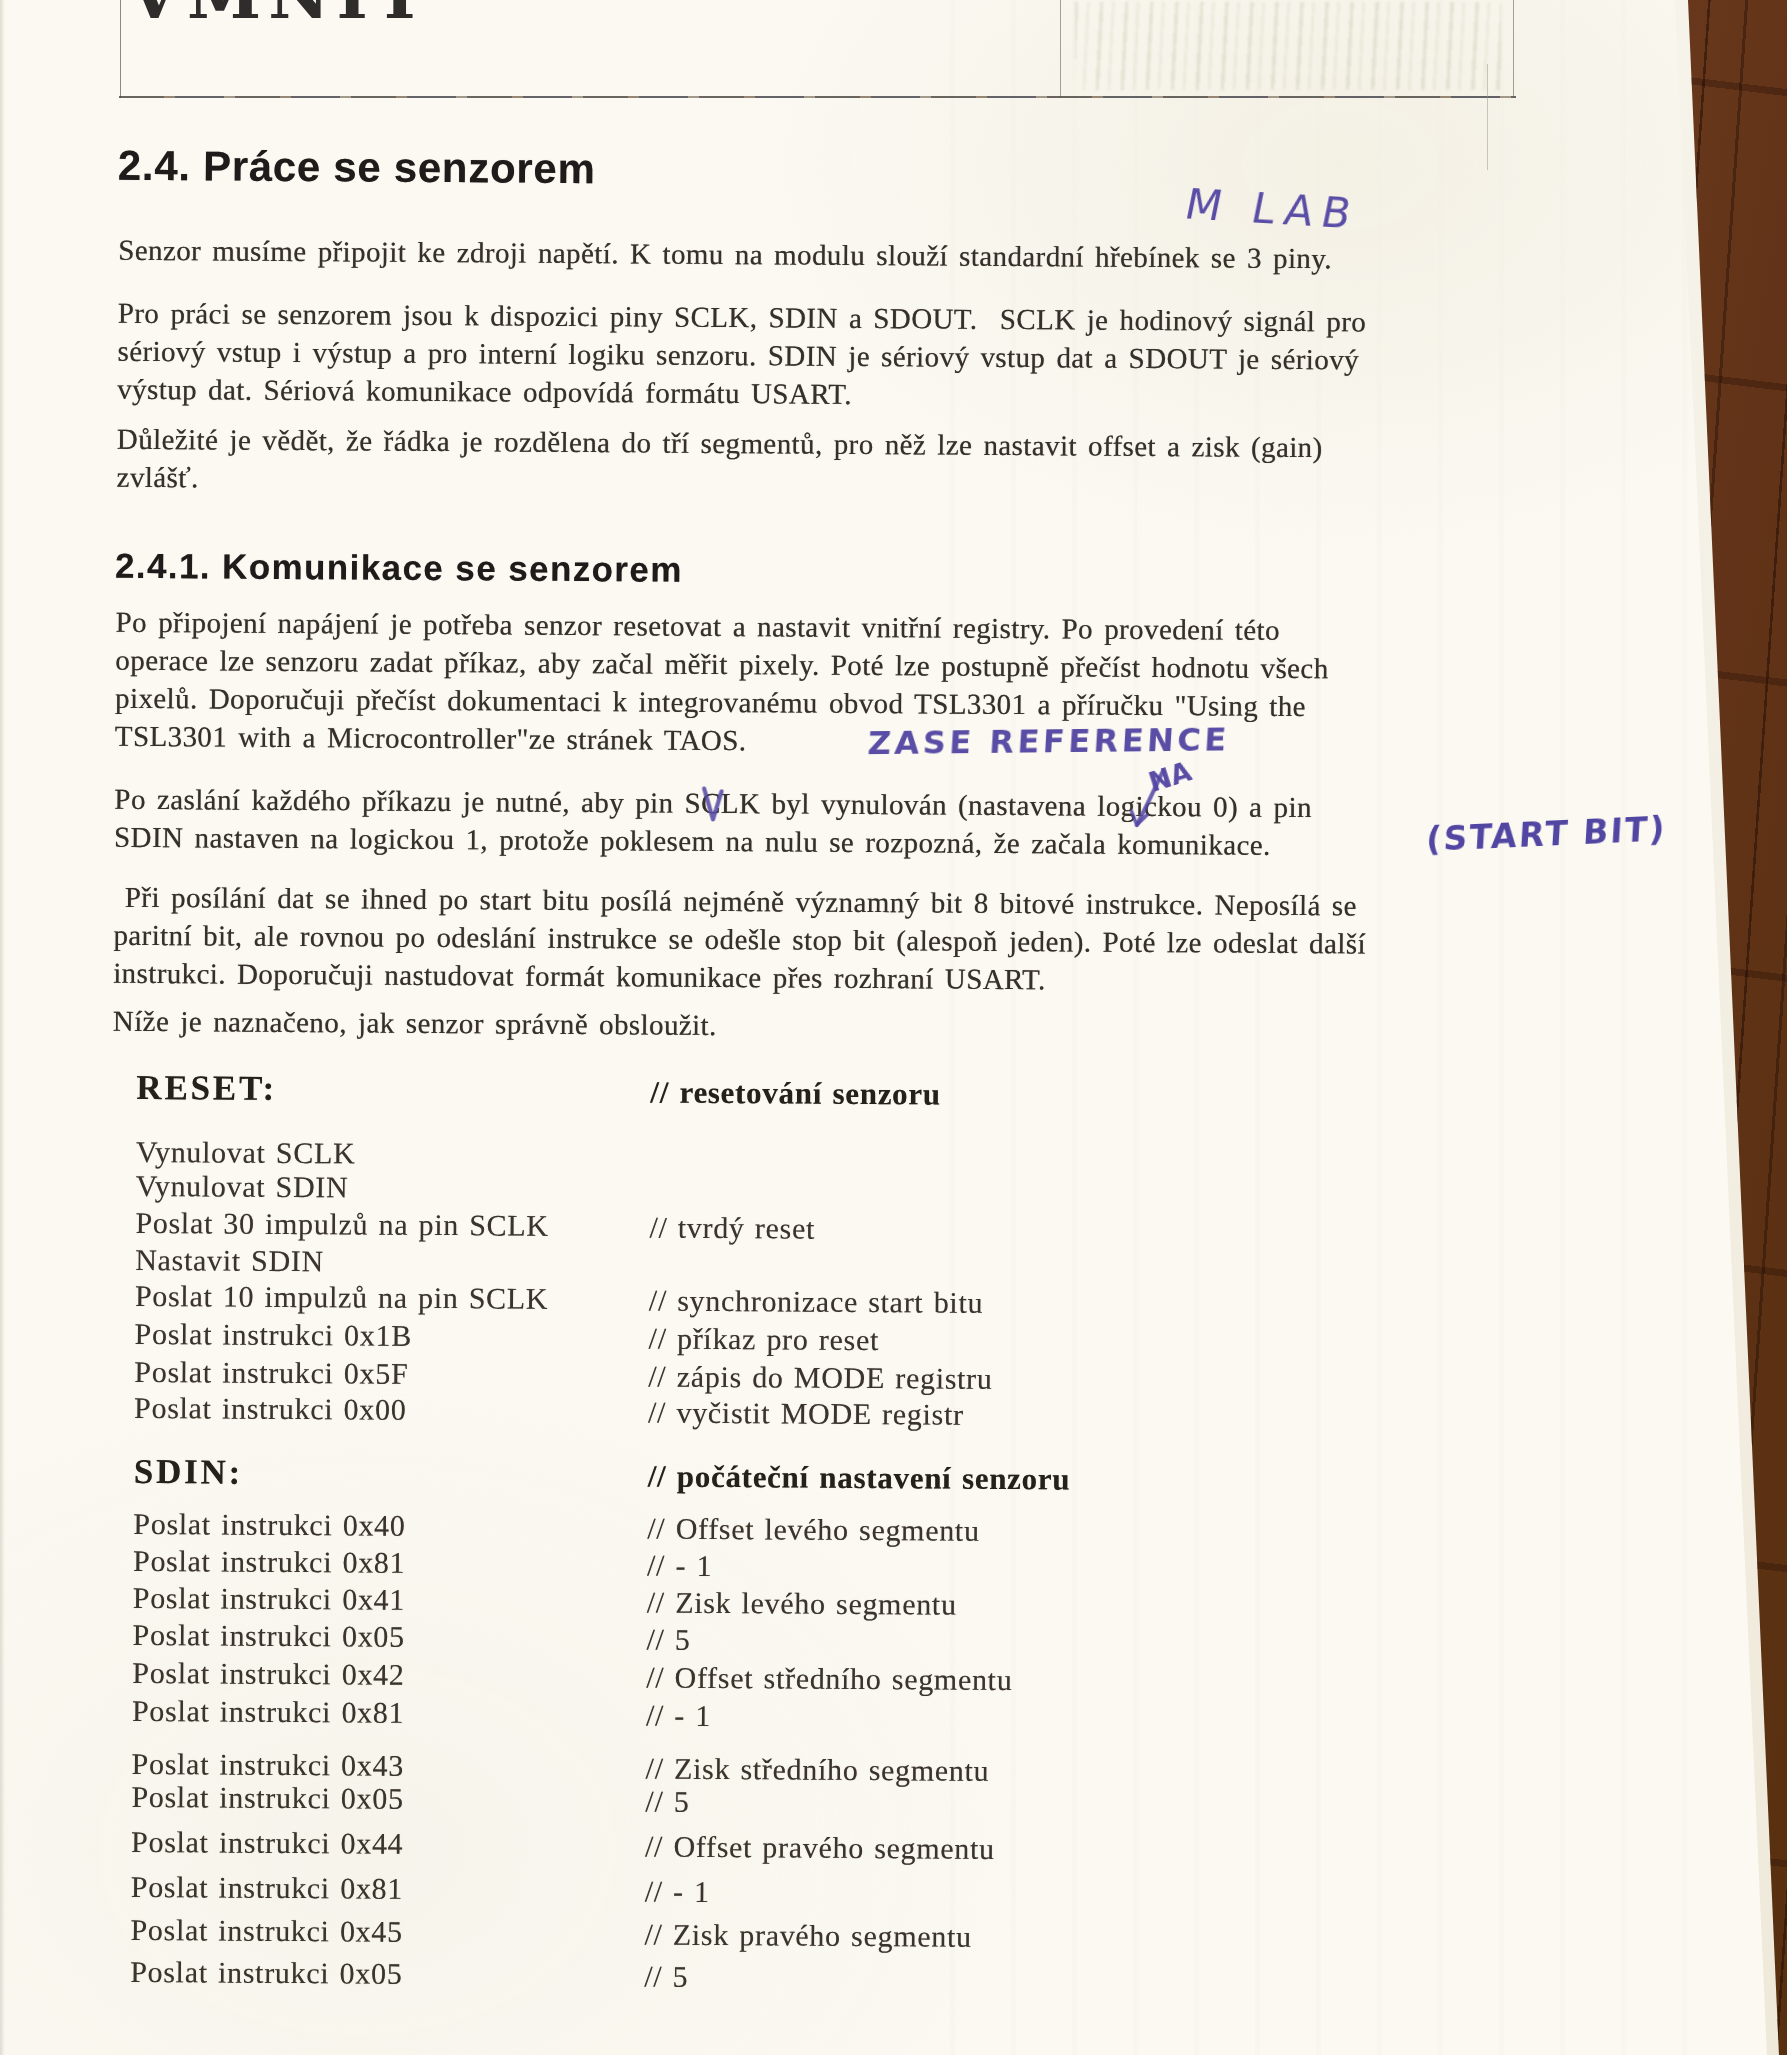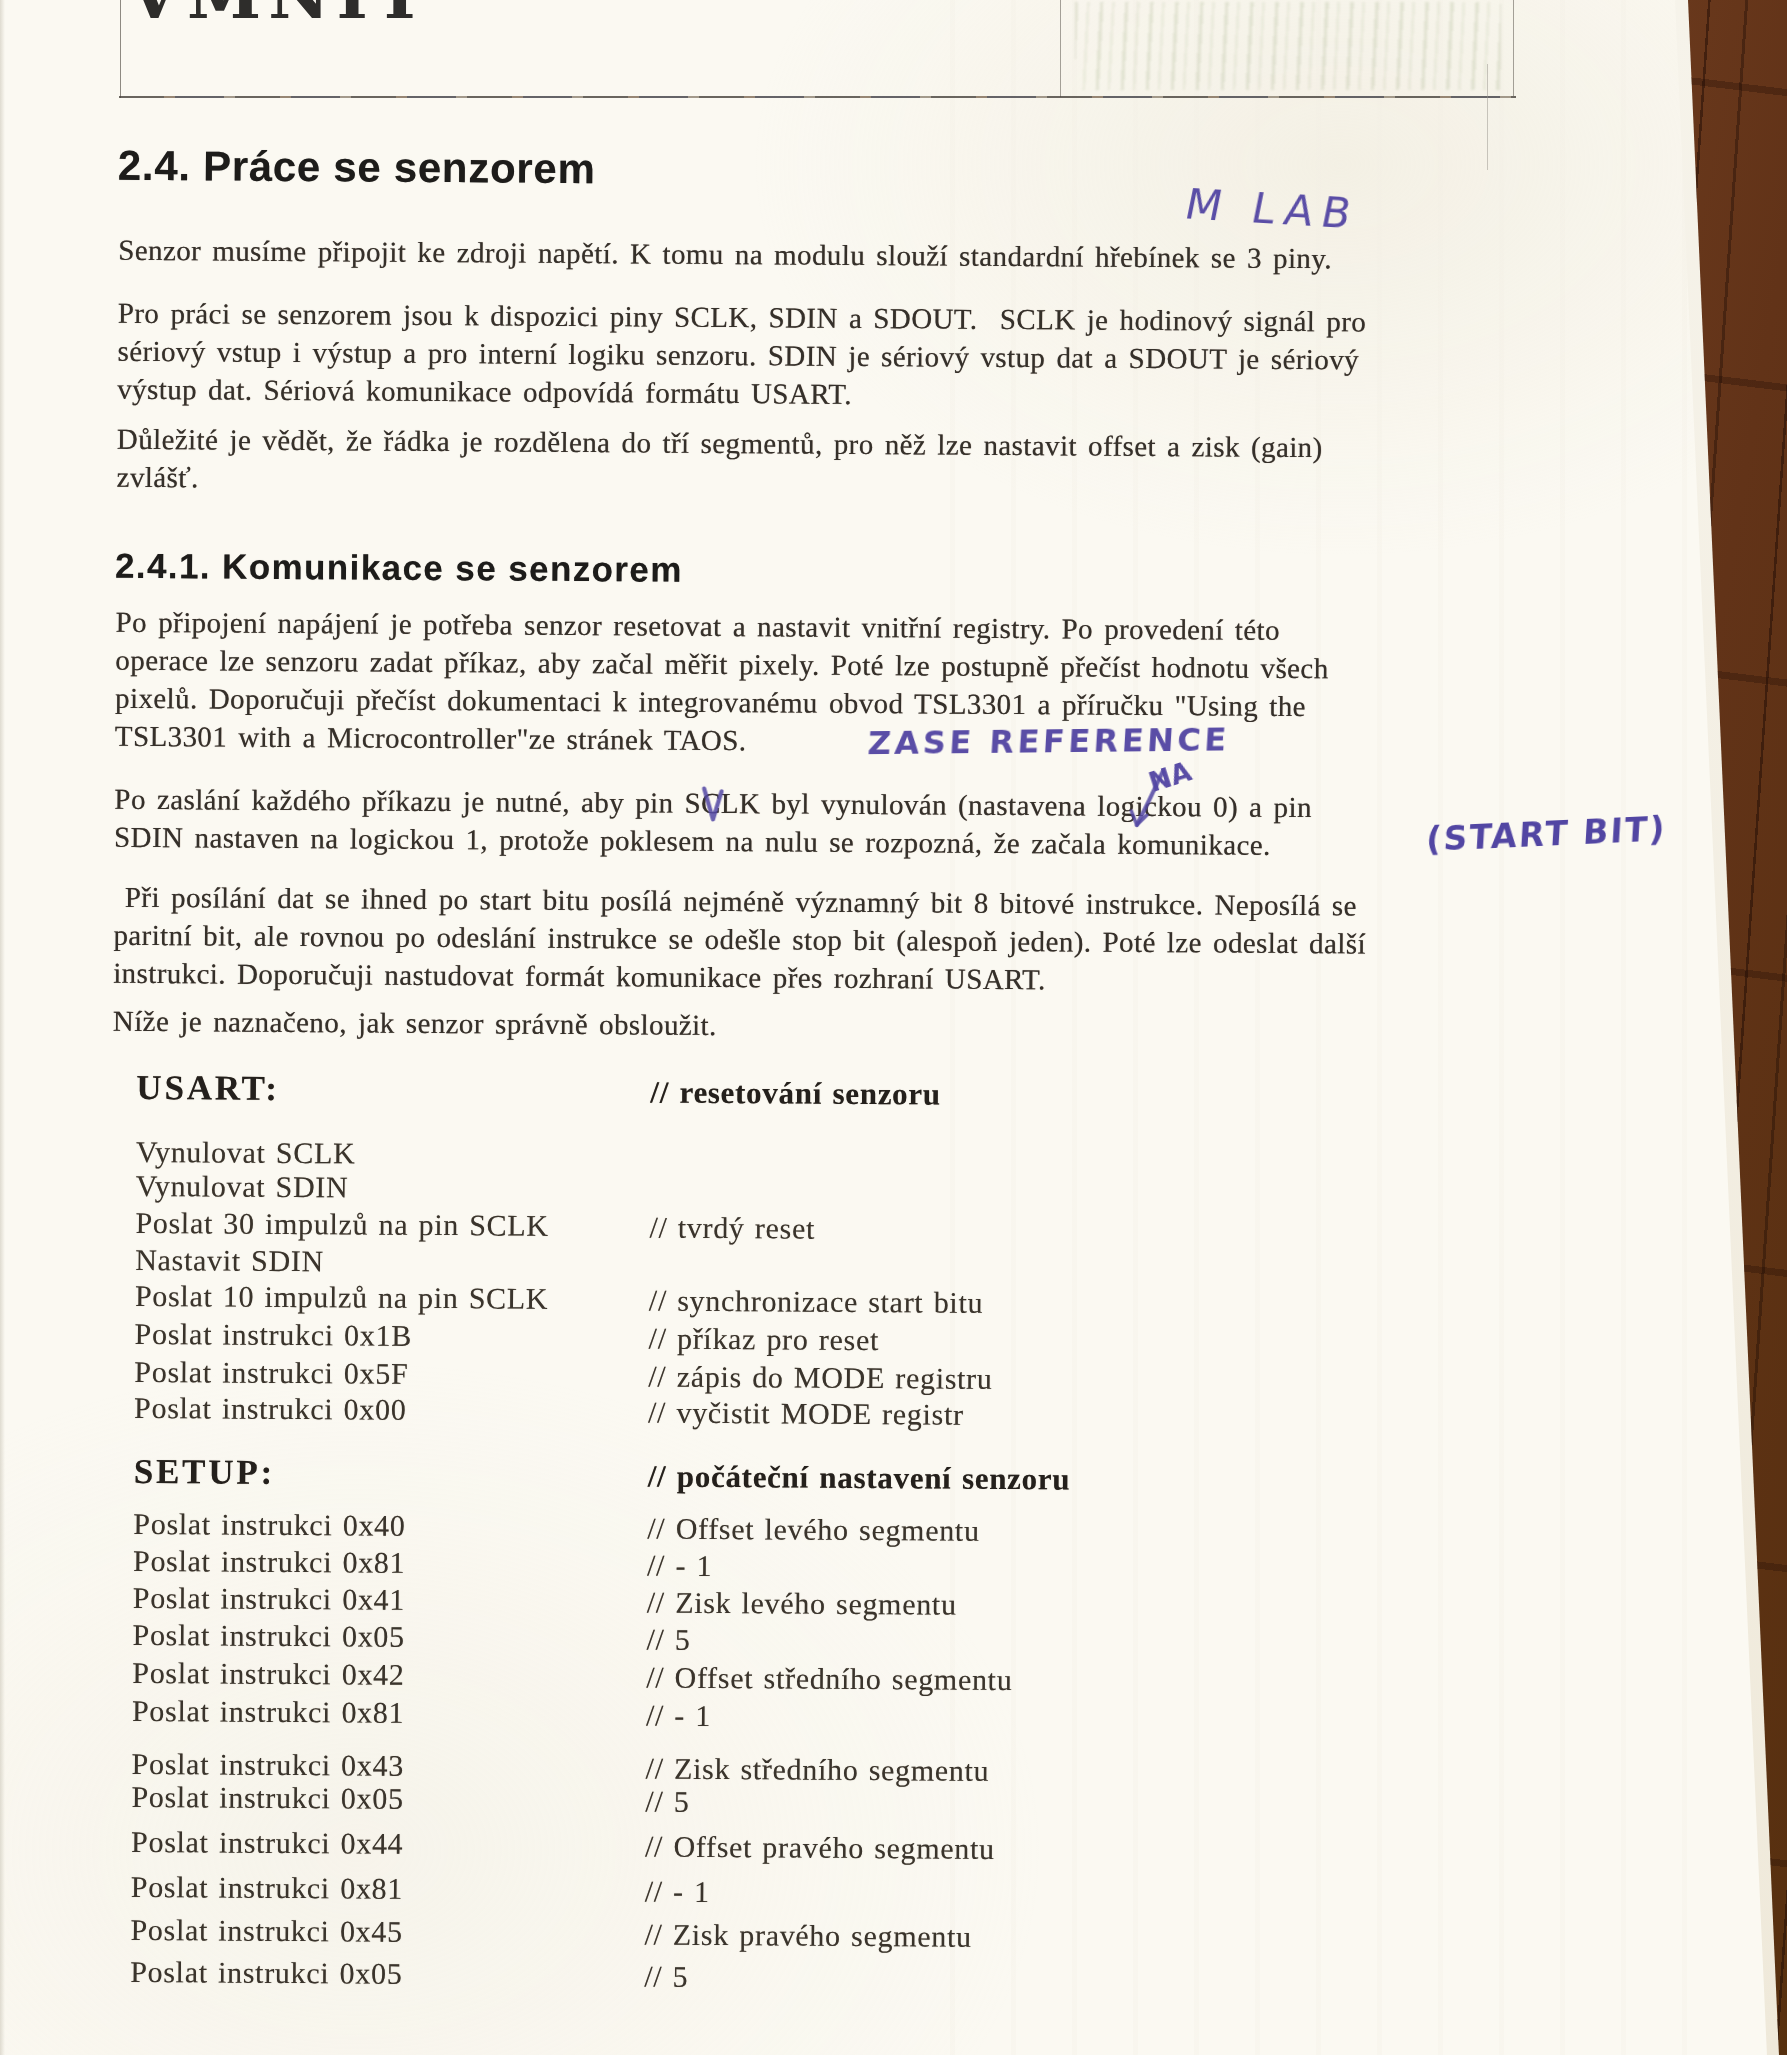--- a/index.html
+++ b/index.html
@@ -112,21 +112,21 @@
 TSL3301 with a Microcontroller"ze stránek TAOS.</div>
     <div class="para" id="p5">Po zaslání každého příkazu je nutné, aby pin SCLK byl vynulován (nastavena logickou 0) a pin
 SDIN nastaven na logickou 1, protože poklesem na nulu se rozpozná, že začala komunikace.</div>
     <div class="para" id="p6"> Při posílání dat se ihned po start bitu posílá nejméně významný bit 8 bitové instrukce. Neposílá se
 paritní bit, ale rovnou po odeslání instrukce se odešle stop bit (alespoň jeden). Poté lze odeslat další
 instrukci. Doporučuji nastudovat formát komunikace přes rozhraní USART.</div>
     <div class="para" id="p7">Níže je naznačeno, jak senzor správně obsloužit.</div>
 
     <div>
       <div class="crow bold" style="top:1067px">
-        <span class="cmd">USART:</span>
+        <span class="cmd">RESET:</span>
         <span class="cmt">// resetování senzoru</span>
       </div>
       <div class="crow" style="top:1131px">
         <span class="cmd">Vynulovat SCLK</span>
         <span class="cmt"></span>
       </div>
       <div class="crow" style="top:1165px">
         <span class="cmd">Vynulovat SDIN</span>
         <span class="cmt"></span>
       </div>
@@ -148,21 +148,21 @@
       </div>
       <div class="crow" style="top:1351px">
         <span class="cmd">Poslat instrukci 0x5F</span>
         <span class="cmt">// zápis do MODE registru</span>
       </div>
       <div class="crow" style="top:1387px">
         <span class="cmd">Poslat instrukci 0x00</span>
         <span class="cmt">// vyčistit MODE registr</span>
       </div>
       <div class="crow bold" style="top:1451px">
-        <span class="cmd">SETUP:</span>
+        <span class="cmd">SDIN:</span>
         <span class="cmt">// počáteční nastavení senzoru</span>
       </div>
       <div class="crow" style="top:1503px">
         <span class="cmd">Poslat instrukci 0x40</span>
         <span class="cmt">// Offset levého segmentu</span>
       </div>
       <div class="crow" style="top:1540px">
         <span class="cmd">Poslat instrukci 0x81</span>
         <span class="cmt">// - 1</span>
       </div>

